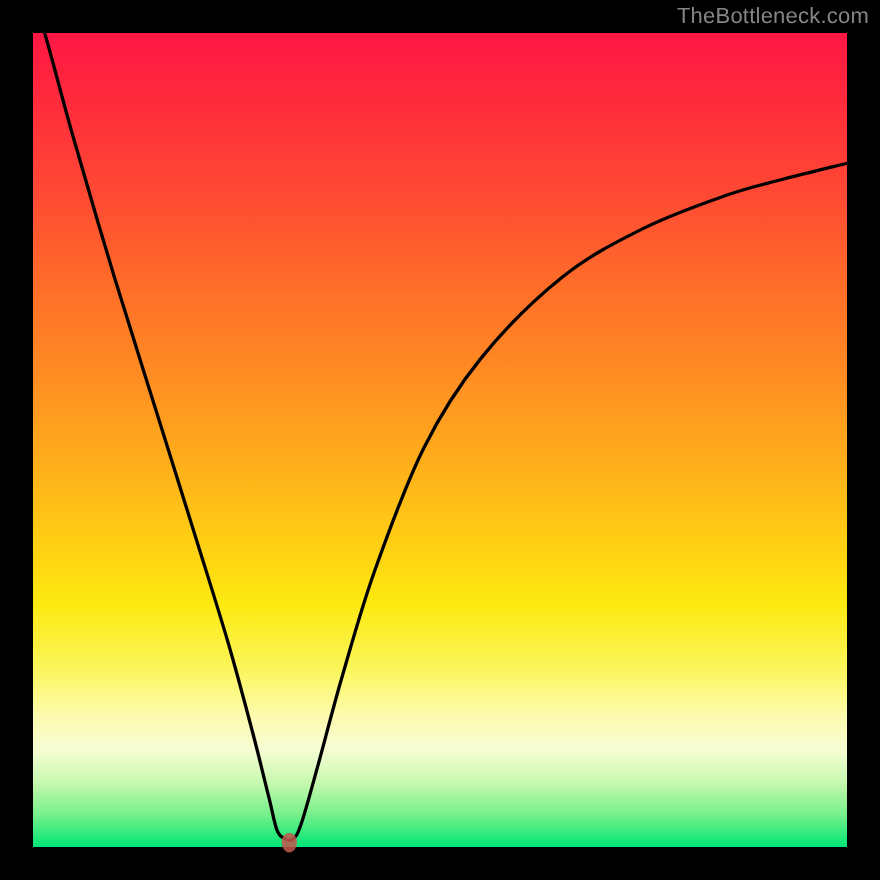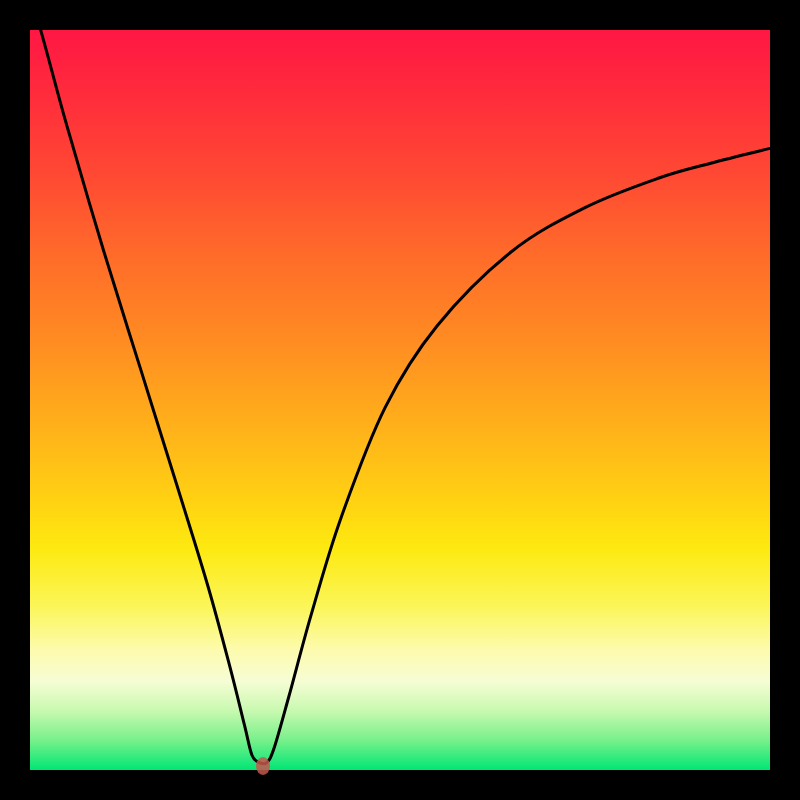--- a/index.html
+++ b/index.html
@@ -70,20 +70,21 @@
     border-radius: 50%;
     transform: translate(-50%, -50%);
     opacity: 0.85;
   }
 </style>
 </head>
 <body>
 
 <div class="frame">
 
+  <div class="watermark">TheBottleneck.com</div>
 
   <div class="plot-area">
 
     <svg class="curve" viewBox="0 0 740 740" preserveAspectRatio="none">
       <path id="curve-path" d="M 0 -37 C 2.466666666666667 -28.366666666666653, 8.633333333333333 -7.399999999999938, 14.8 14.800000000000068 C 20.96666666666667 37.00000000000007, 27.133333333333333 61.66666666666672, 37 96.20000000000005 C 46.86666666666667 130.73333333333338, 61.666666666666664 181.3, 74 222 C 86.33333333333333 262.7, 98.66666666666667 300.9333333333333, 111 340.4 C 123.33333333333333 379.8666666666667, 136.9 423.03333333333336, 148 458.8 C 159.1 494.56666666666666, 168.96666666666667 525.4, 177.6 555 C 186.23333333333332 584.6, 193.63333333333335 612.9666666666667, 199.8 636.4 C 205.96666666666667 659.8333333333333, 210.9 680.8, 214.6 695.6 C 218.29999999999998 710.4000000000001, 219.53333333333333 719.0333333333334, 222 725.2 C 224.46666666666667 731.3666666666667, 226.93333333333334 731.3666666666667, 229.4 732.6 C 231.86666666666667 733.8333333333334, 234.33333333333334 735.0666666666667, 236.8 732.6 C 239.26666666666668 730.1333333333333, 240.50000000000003 728.9, 244.20000000000002 717.8 C 247.9 706.6999999999999, 252.83333333333334 688.2, 259 666 C 265.1666666666667 643.8, 272.56666666666666 614.2, 281.2 584.6 C 289.8333333333333 555, 298.4666666666667 522.9333333333333, 310.8 488.4 C 323.1333333333333 453.8666666666667, 339.16666666666663 409.4666666666667, 355.2 377.40000000000003 C 371.23333333333335 345.33333333333337, 386.0333333333334 321.9, 407.00000000000006 296 C 427.9666666666667 270.1, 456.33333333333337 241.73333333333332, 481 222 C 505.66666666666663 202.26666666666668, 530.3333333333334 189.93333333333337, 555 177.60000000000002 C 579.6666666666666 165.26666666666668, 608.0333333333333 155.4, 629 148 C 649.9666666666667 140.6, 662.3000000000001 138.13333333333338, 680.8000000000001 133.20000000000005 C 699.3000000000001 128.2666666666667, 730.1333333333333 120.86666666666666, 740 118.39999999999998" fill="none" stroke="#000000" stroke-width="3" stroke-linejoin="round" stroke-linecap="round"></path>
     </svg>
 
     <div id="min-marker" class="marker" style="left: 233.1px; top: 736.3px; background: rgb(196, 87, 78);"></div>
   </div>
 </div>

